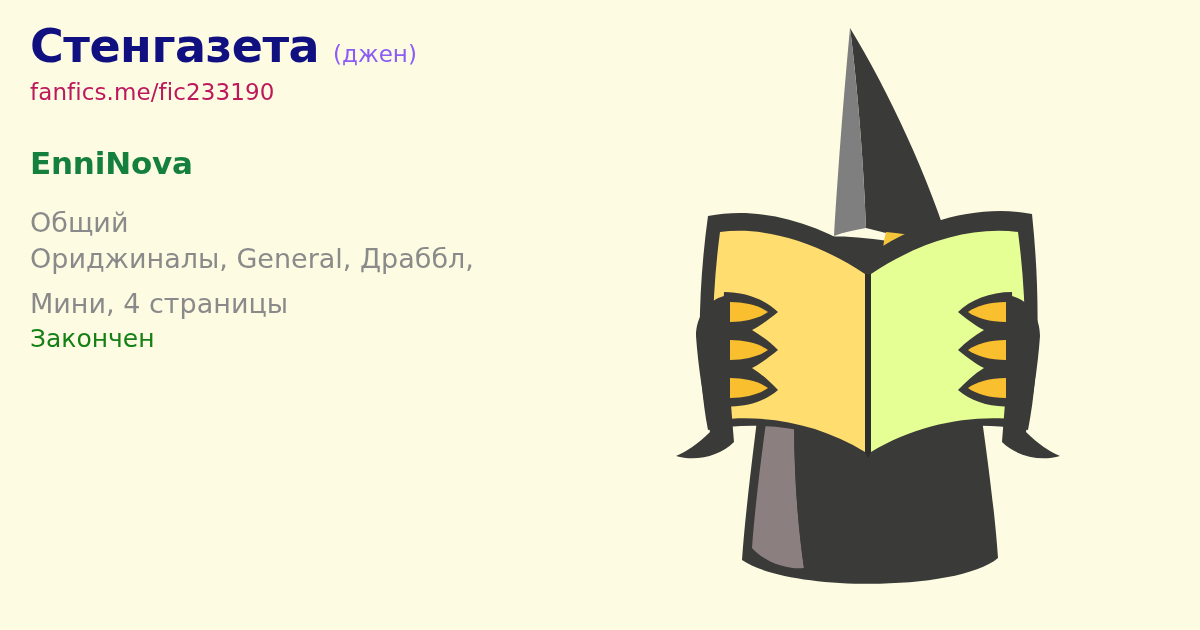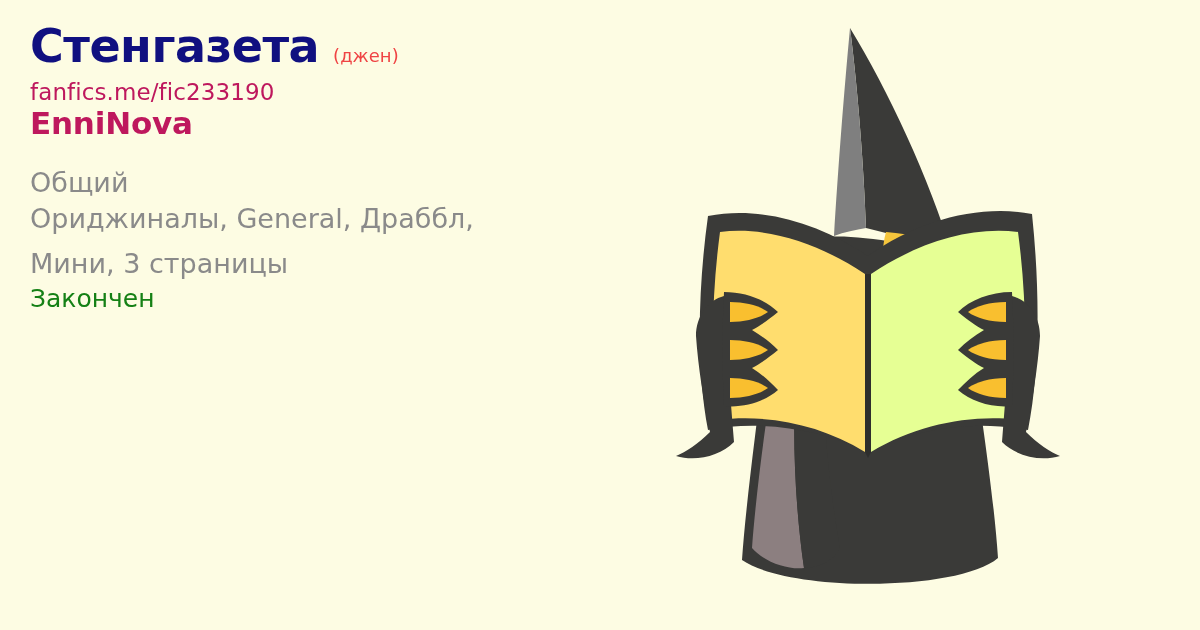--- a/index.html
+++ b/index.html
@@ -36,38 +36,39 @@
   .fic-title {
     font-family: "DejaVu Sans", sans-serif;
     font-size: 46px;
     font-weight: 700;
     color: #101080;
     letter-spacing: -0.5px;
     line-height: 1.05;
   }
   .fic-rating {
     font-family: "DejaVu Sans", sans-serif;
-    font-size: 18px;
+    font-size: 23px;
     font-weight: 400;
-    color: #ef4444;
+    color: #8b5cf6;
     line-height: 1;
   }
   .fic-url {
     margin-top: 9px;
     font-family: "DejaVu Sans", sans-serif;
     font-size: 23px;
     font-weight: 400;
     color: #be185d;
     letter-spacing: 0.1px;
   }
   .fic-author {
+    margin-top: 40px;
     font-family: "DejaVu Sans", sans-serif;
     font-size: 31px;
     font-weight: 700;
-    color: #be185d;
+    color: #15803d;
     letter-spacing: -0.2px;
   }
   .meta-block {
     margin-top: 24px;
   }
   .meta-line {
     font-family: "DejaVu Sans", sans-serif;
     font-size: 27px;
     font-weight: 400;
     color: #8a8a8a;
@@ -109,21 +110,21 @@
       <span class="fic-rating">(джен)</span>
     </div>
 
     <div class="fic-url">fanfics.me/fic233190</div>
 
     <div class="fic-author">EnniNova</div>
 
     <div class="meta-block">
       <div class="meta-line second">Общий</div>
       <div class="meta-line">Ориджиналы, General, Драббл,</div>
-      <div class="meta-line second">Мини, 3 страницы</div>
+      <div class="meta-line second">Мини, 4 страницы</div>
       <div class="fic-status">Закончен</div>
     </div>
 
   </div>
 
   <div class="artwork">
     <svg viewBox="0 0 400 630" xmlns="http://www.w3.org/2000/svg" aria-hidden="true">
 
       <g>
         <path d="M100 330 C 92 400, 78 500, 74 560 C 120 592, 290 592, 330 558 C 326 498, 312 400, 300 330 Z" fill="#3a3a38"></path>

